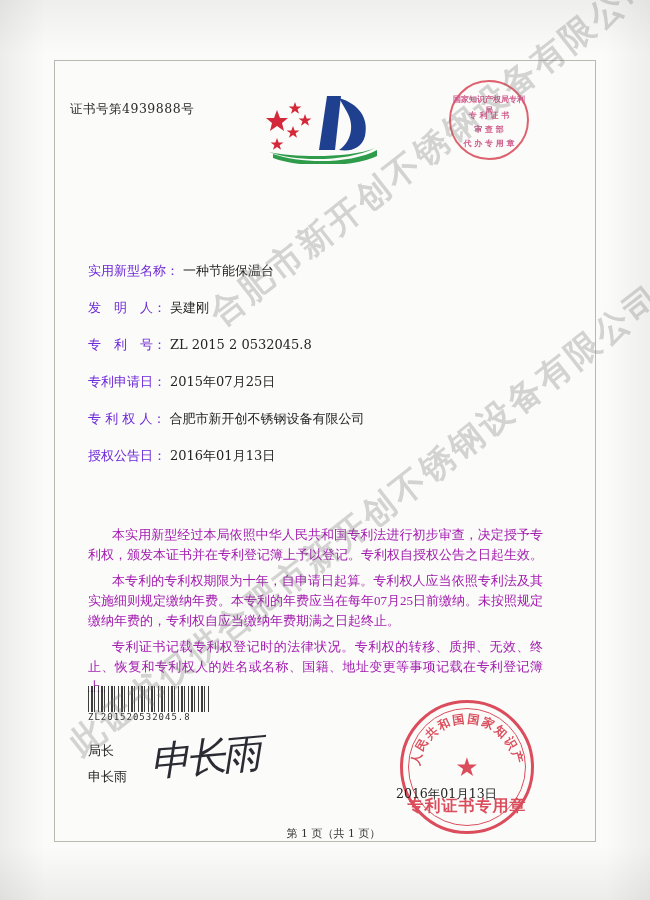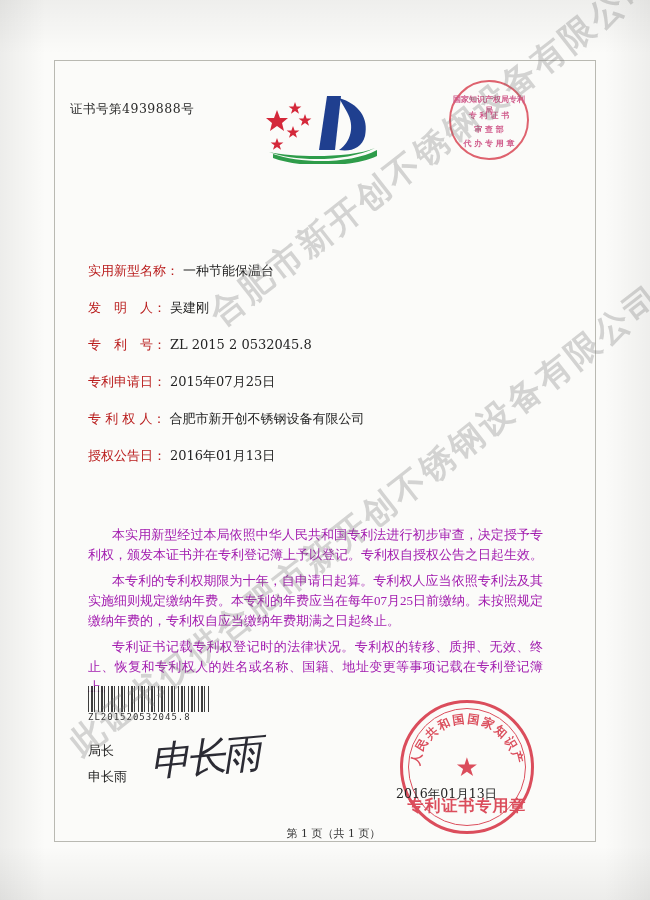--- a/index.html
+++ b/index.html
@@ -81,21 +81,21 @@
     font-family: "DejaVu Serif", "Liberation Serif", serif;
   }
   .field-row {
     font-size: 13px;
     color: #242424;
     margin-bottom: 19px;
     white-space: nowrap;
   }
   .field-label {
     display: inline-block;
-    color: #b91c1c;
+    color: #6d28d9;
   }
   .field-value {
     display: inline-block;
     color: #242424;
     margin-left: 4px;
   }
 
   .body-text {
     position: absolute;
     left: 88px;

